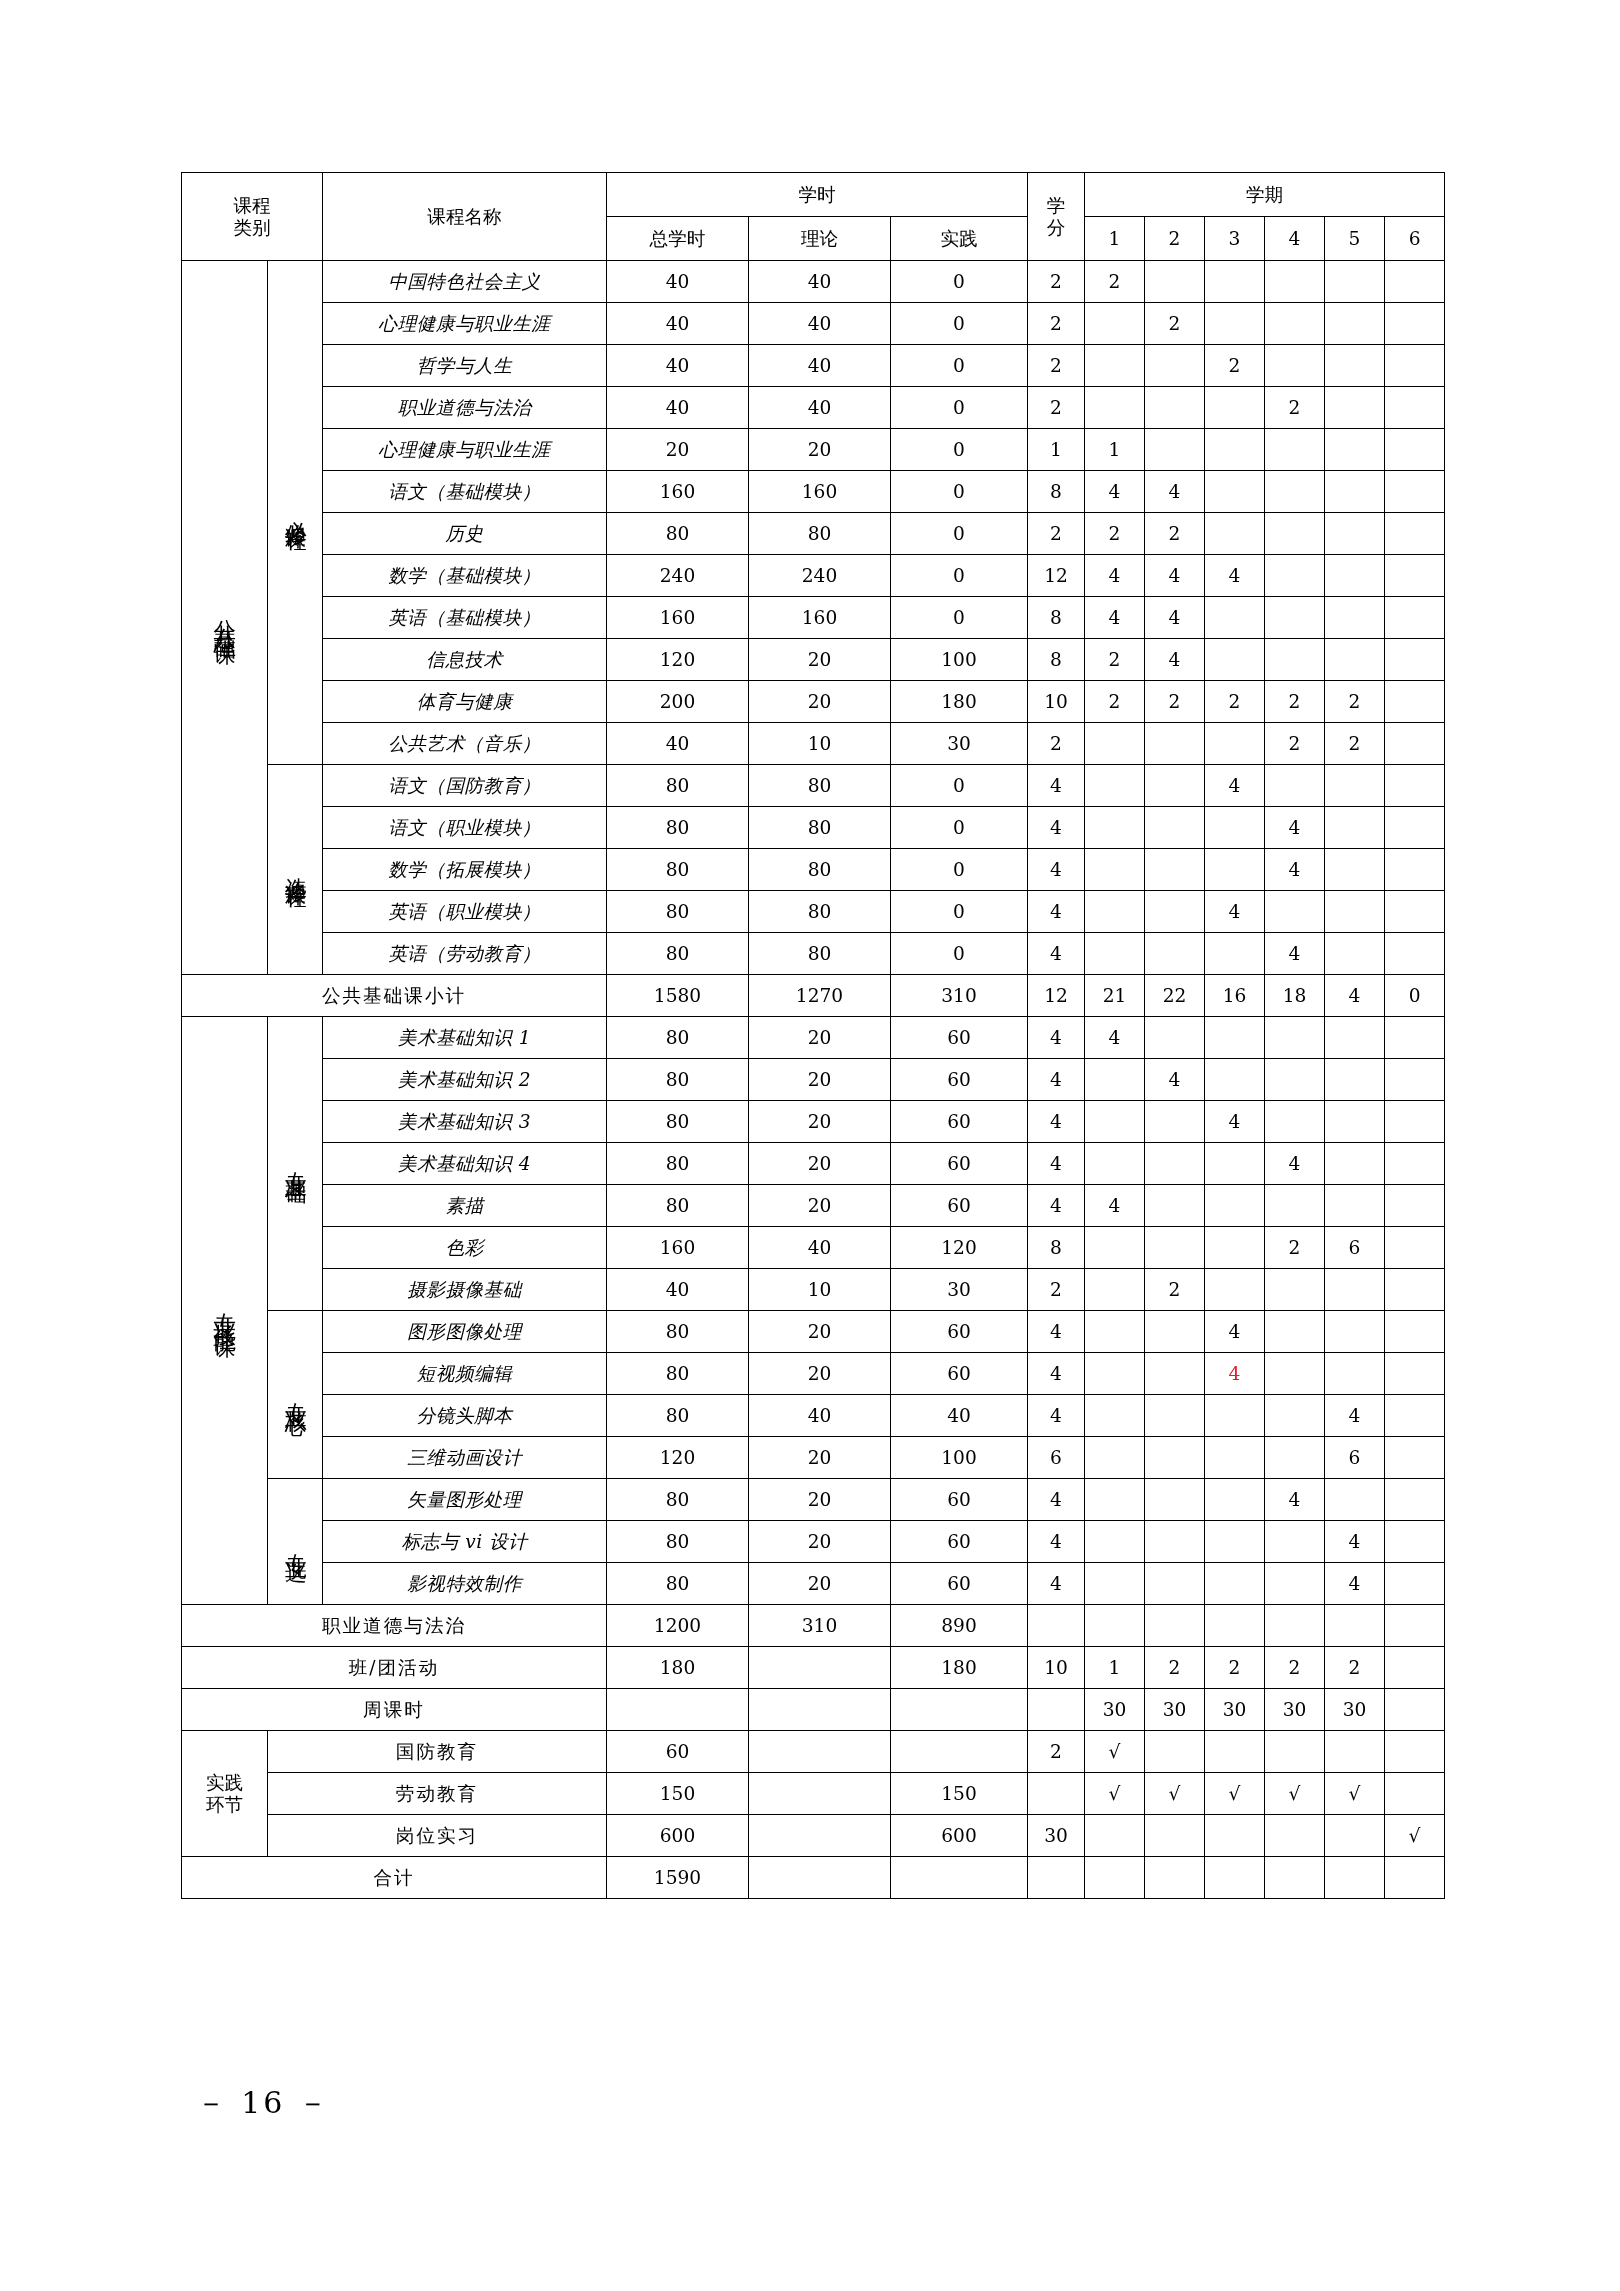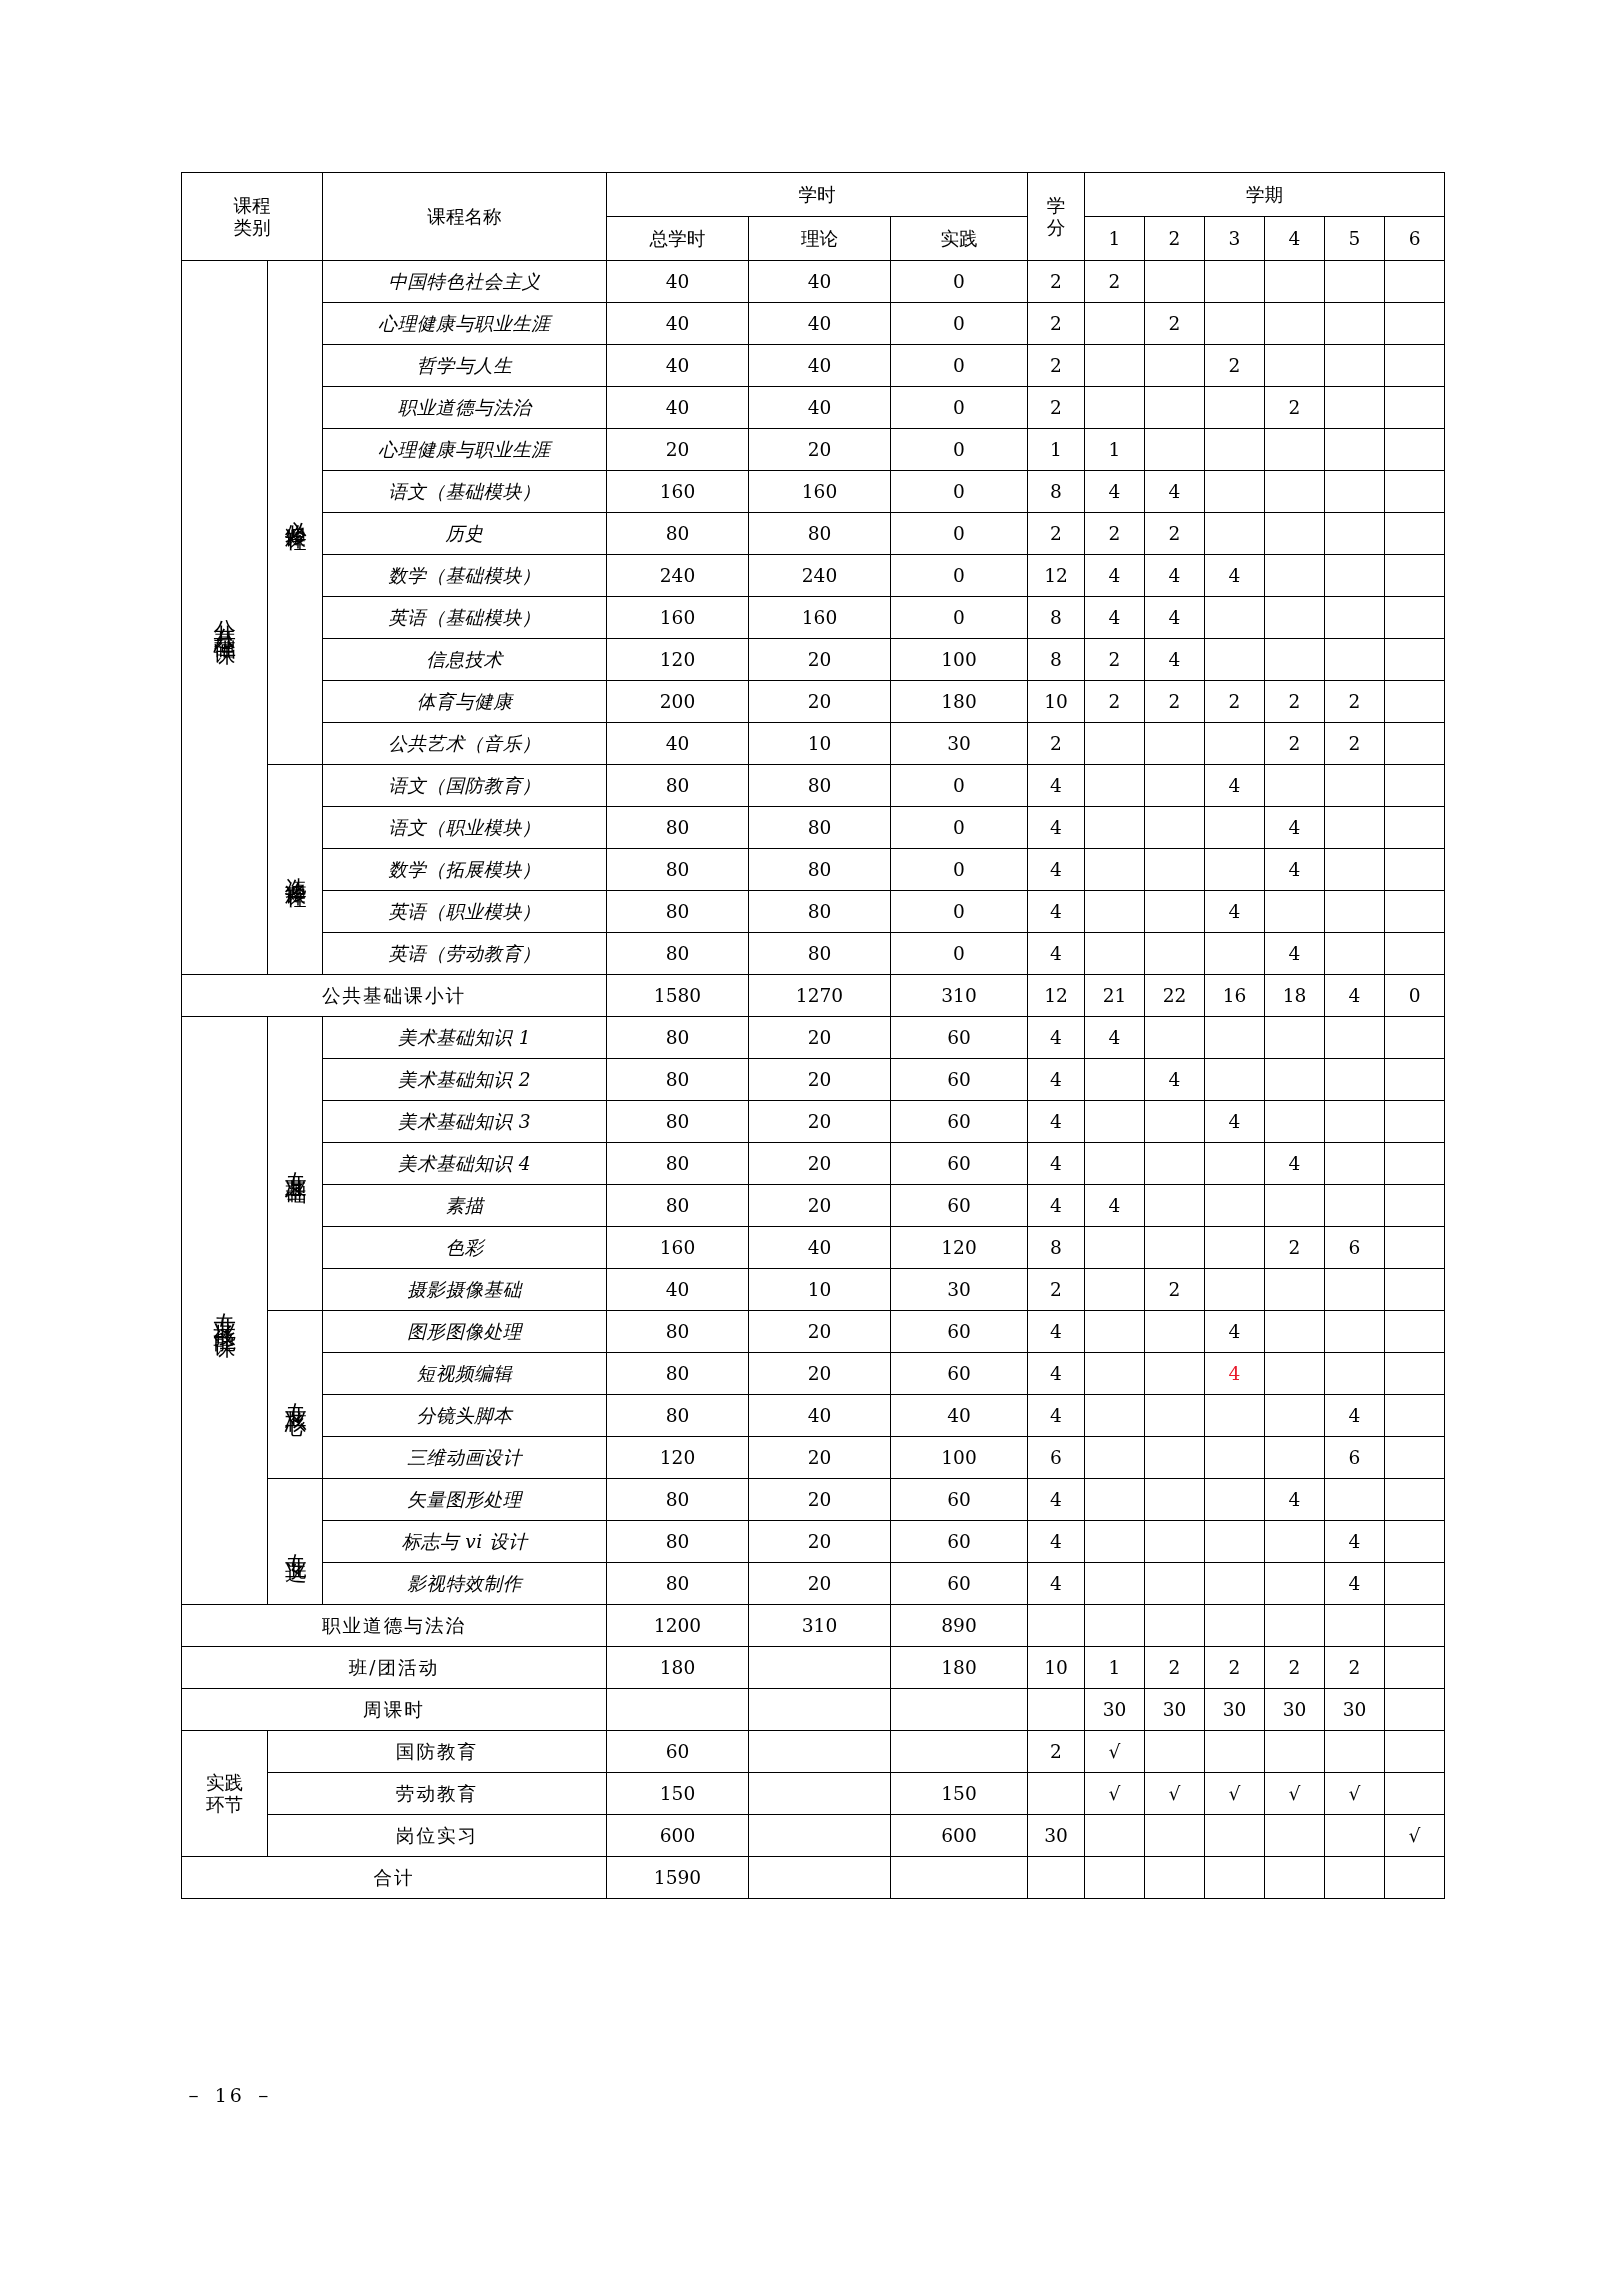--- a/index.html
+++ b/index.html
@@ -76,23 +76,23 @@
     line-height: 1.05;
   }
   .subtotal {
     font-size: 22.5px;
     letter-spacing: 2px;
   }
   .red { color: #e8192c; }
   .check { font-size: 19.6px; }
   .pagenum {
     position: absolute;
-    left: 184px;
+    left: 196px;
     top: 2083px;
-    font-size: 19px;
+    font-size: 30px;
     letter-spacing: 2.9px;
     font-family: "DejaVu Serif", "Liberation Serif", serif;
   }
   .two-line {
     font-size: 22.5px;
     line-height: 1.2;
   }
 </style>
 </head>
 <body>

